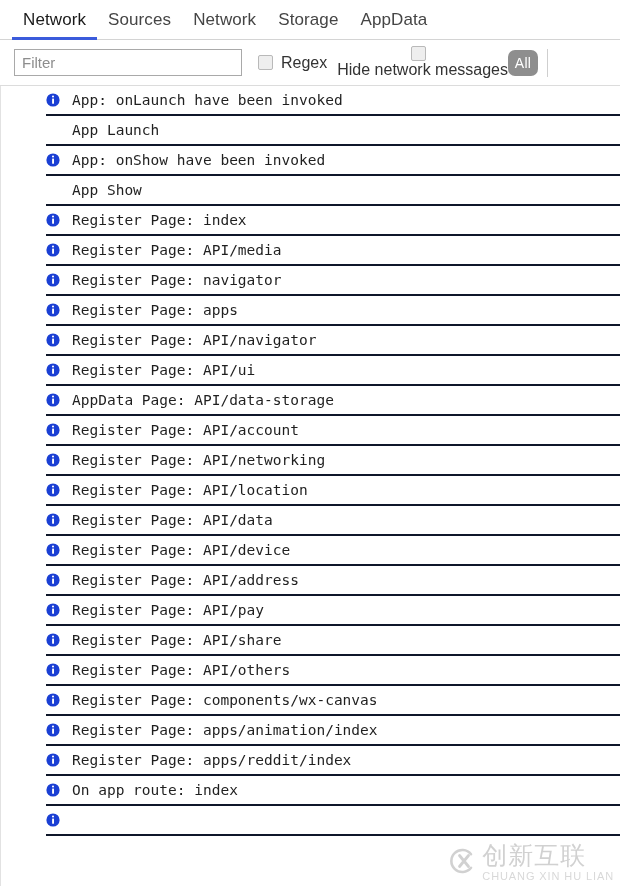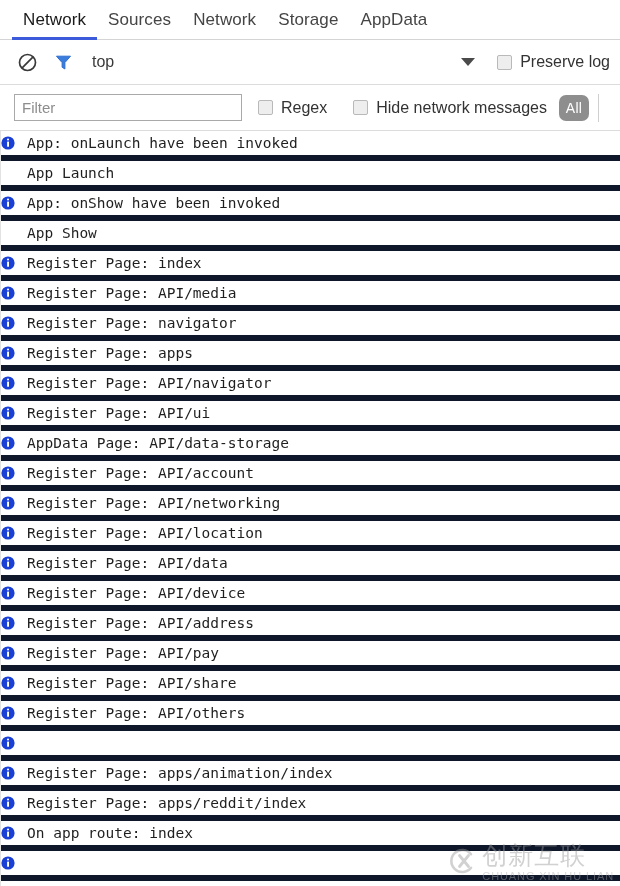--- a/index.html
+++ b/index.html
@@ -143,24 +143,24 @@
     font-family: "Liberation Sans", sans-serif;
     font-size: 15px;
     color: #333;
     padding: 0 7px;
     outline: none;
     flex: 0 0 auto;
   }
   .filter-input::placeholder { color: #8d8d8d; }
 
   .filterbar .checkline { margin-left: 16px; }
-  .filterbar .checkline.second { margin-left: 26px; }
+  .filterbar .checkline.second { margin-left: 2px; flex-direction: column; }
 
   .pill {
-    margin-left: 12px;
+    margin-left: 0;
     width: 30px;
     height: 26px;
     border-radius: 7px;
     background: #8e8e8e;
     color: #ffffff;
     font-size: 14px;
     display: inline-flex;
     align-items: center;
     justify-content: center;
     cursor: pointer;
@@ -181,22 +181,23 @@
     overflow: hidden;
     background: #ffffff;
     border-left: 1px solid #e2e2e2;
     box-sizing: border-box;
   }
   .log-row {
     height: 30px;
     box-sizing: border-box;
     display: flex;
     align-items: center;
-    border-bottom: 6px solid #0f172a;
-    background: #ffffff;
+    border-bottom: 2px solid #0f172a;
+    background: #ffffff;
+    margin-left: 45px;
   }
   .log-icon {
     width: 14px;
     height: 14px;
     flex: 0 0 14px;
     margin-right: 12px;
     display: inline-flex;
     align-items: center;
     justify-content: center;
   }
@@ -254,46 +255,20 @@
       <span>Network</span>
     </div>
     <div class="tab">
       <span>Storage</span>
     </div>
     <div class="tab">
       <span>AppData</span>
     </div>
   </div>
 
-  <div class="toolbar">
-
-    <div class="icon-btn">
-      <svg width="19" height="19" viewBox="0 0 19 19" aria-hidden="true">
-        <circle cx="9.5" cy="9.5" r="8" fill="none" stroke="#3a3a3a" stroke-width="1.7"></circle>
-        <line x1="3.9" y1="15.1" x2="15.1" y2="3.9" stroke="#3a3a3a" stroke-width="1.7"></line>
-      </svg>
-    </div>
-
-    <div class="icon-btn">
-      <svg width="19" height="19" viewBox="0 0 19 19" aria-hidden="true">
-        <path d="M2.5 3.2 H16.5 L10.9 9.6 V16 L8.1 14.2 V9.6 Z" fill="#3b7ddd" stroke="#2f6fd0" stroke-width="1"></path>
-      </svg>
-    </div>
-
-    <span class="ctx-label">top</span>
-
-    <span class="spacer"></span>
-
-    <span class="caret"></span>
-
-    <label class="checkline">
-      <span class="cbox"></span>
-      <span class="lbl">Preserve log</span>
-    </label>
-  </div>
 
   <div class="filterbar">
     <input class="filter-input" type="text" placeholder="Filter" style="">
 
     <label class="checkline">
       <span class="cbox"></span>
       <span class="lbl">Regex</span>
     </label>
 
     <label class="checkline second">
@@ -496,20 +471,21 @@
         <span class="log-text">Register Page: API/others</span>
       </div>
       <div class="log-row">
         <span class="log-icon">
           <svg width="14" height="14" viewBox="0 0 14 14" aria-hidden="true">
             <circle cx="7" cy="7" r="6.6" fill="#1a3fd4"></circle>
             <circle cx="7" cy="3.5" r="1.05" fill="#ffffff"></circle>
             <rect x="6.1" y="5.5" width="1.9" height="5.2" rx=".5" fill="#ffffff"></rect>
           </svg>
         </span>
+        <span class="log-text">Register Page: components/wx-canvas</span>
       </div>
       <div class="log-row">
         <span class="log-icon">
           <svg width="14" height="14" viewBox="0 0 14 14" aria-hidden="true">
             <circle cx="7" cy="7" r="6.6" fill="#1a3fd4"></circle>
             <circle cx="7" cy="3.5" r="1.05" fill="#ffffff"></circle>
             <rect x="6.1" y="5.5" width="1.9" height="5.2" rx=".5" fill="#ffffff"></rect>
           </svg>
         </span>
         <span class="log-text">Register Page: apps/animation/index</span>

